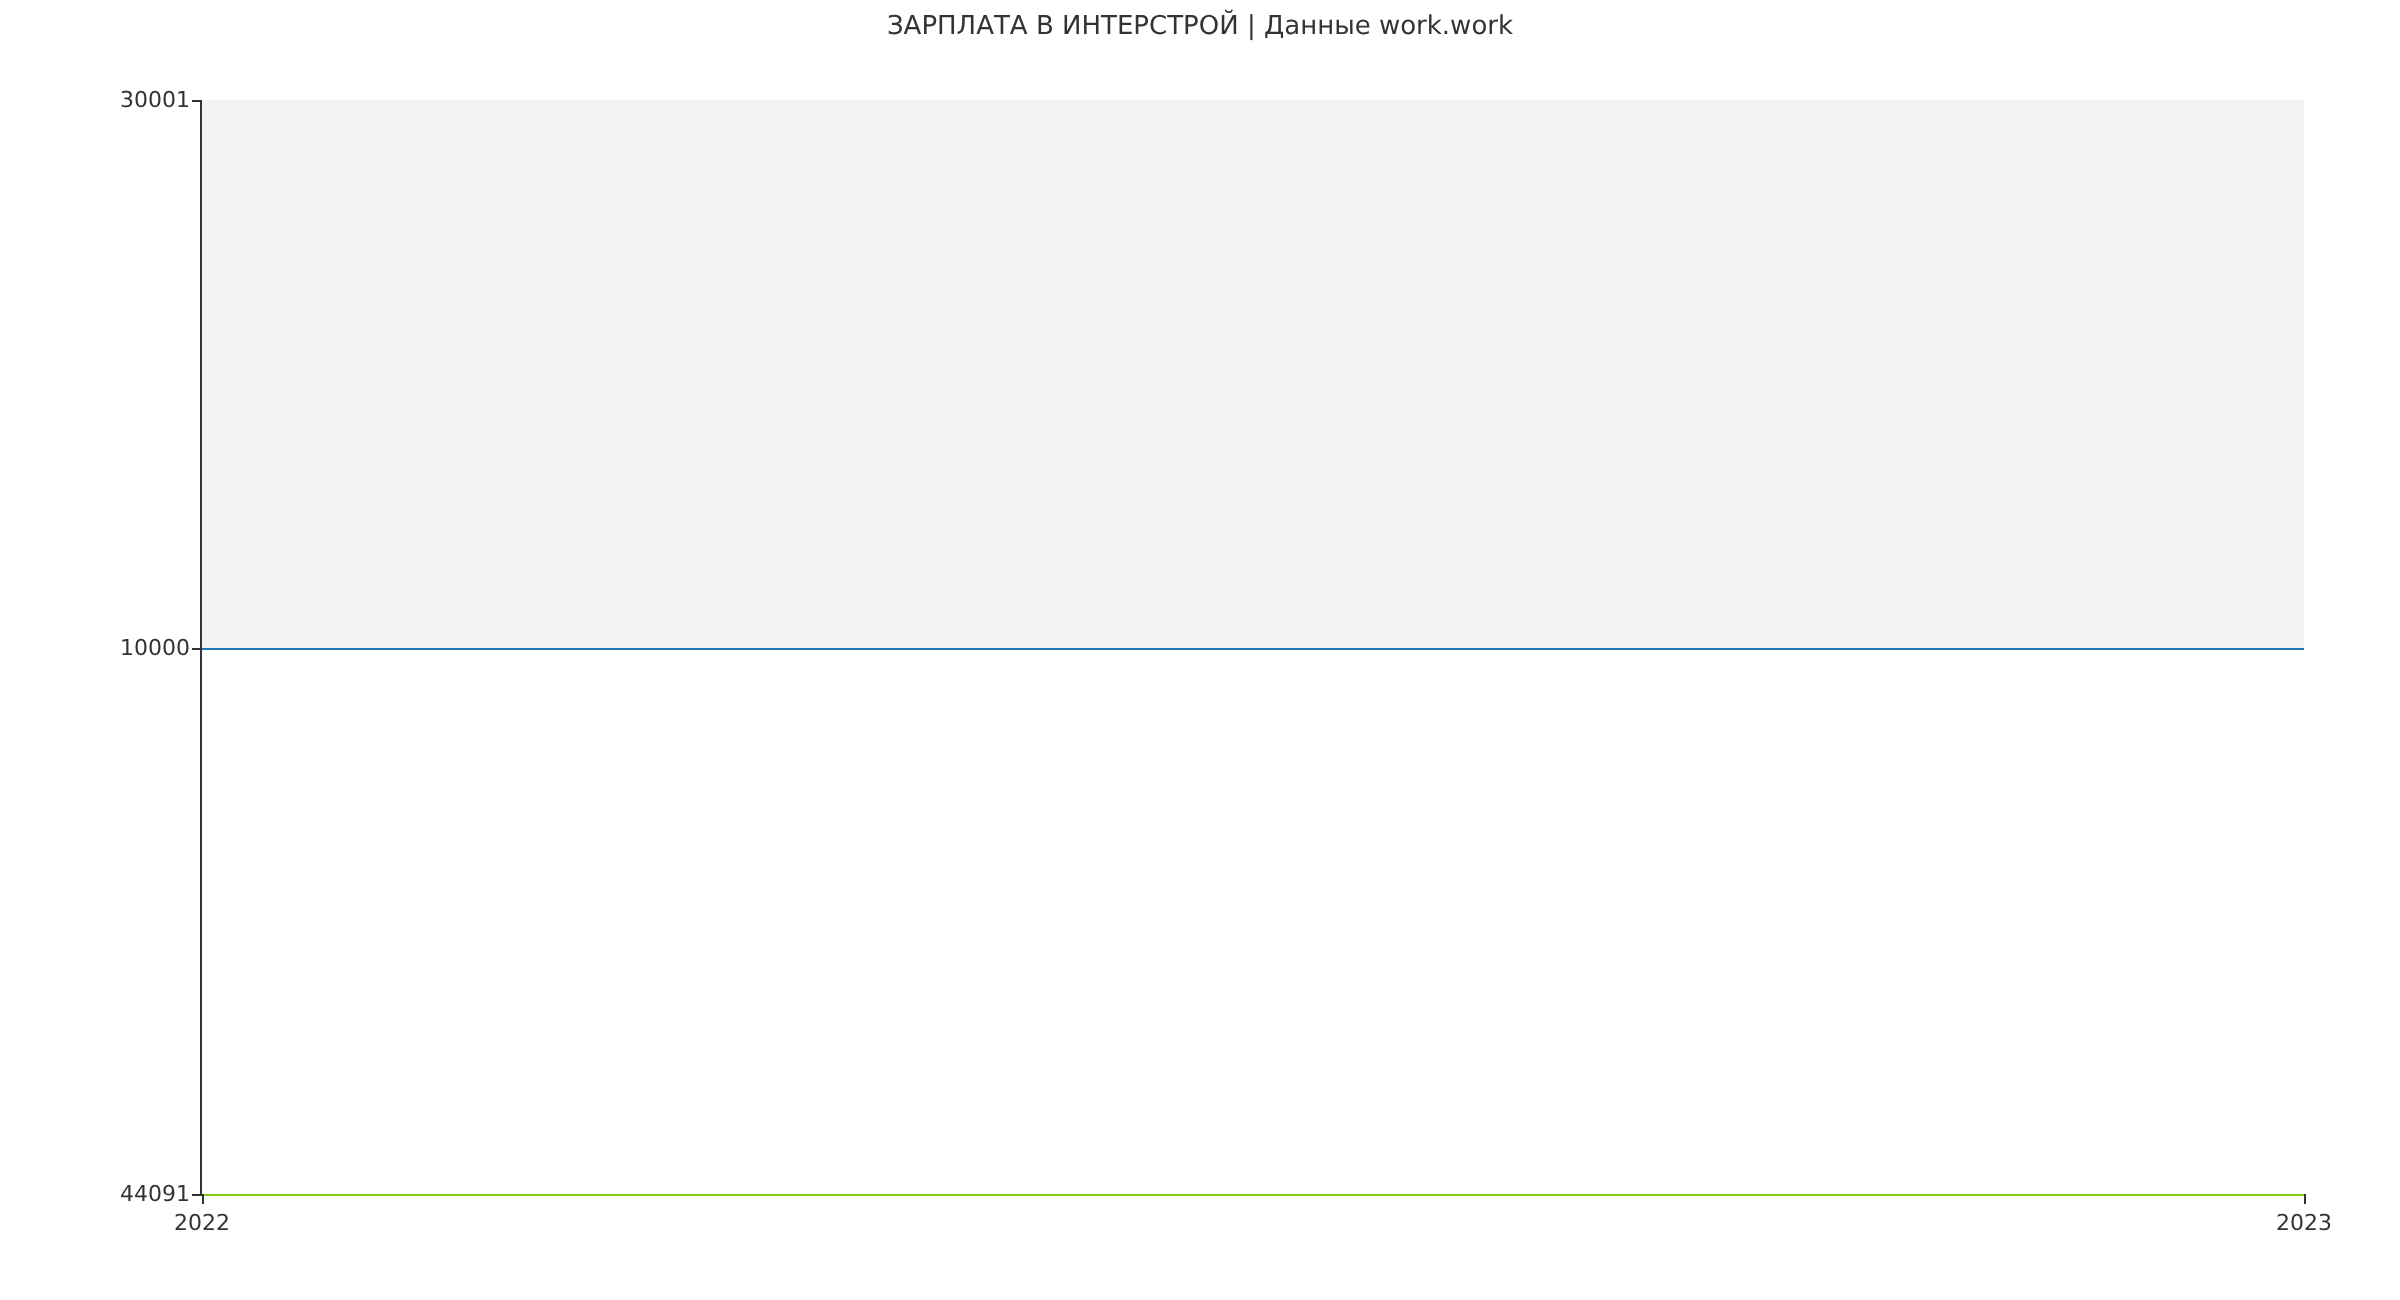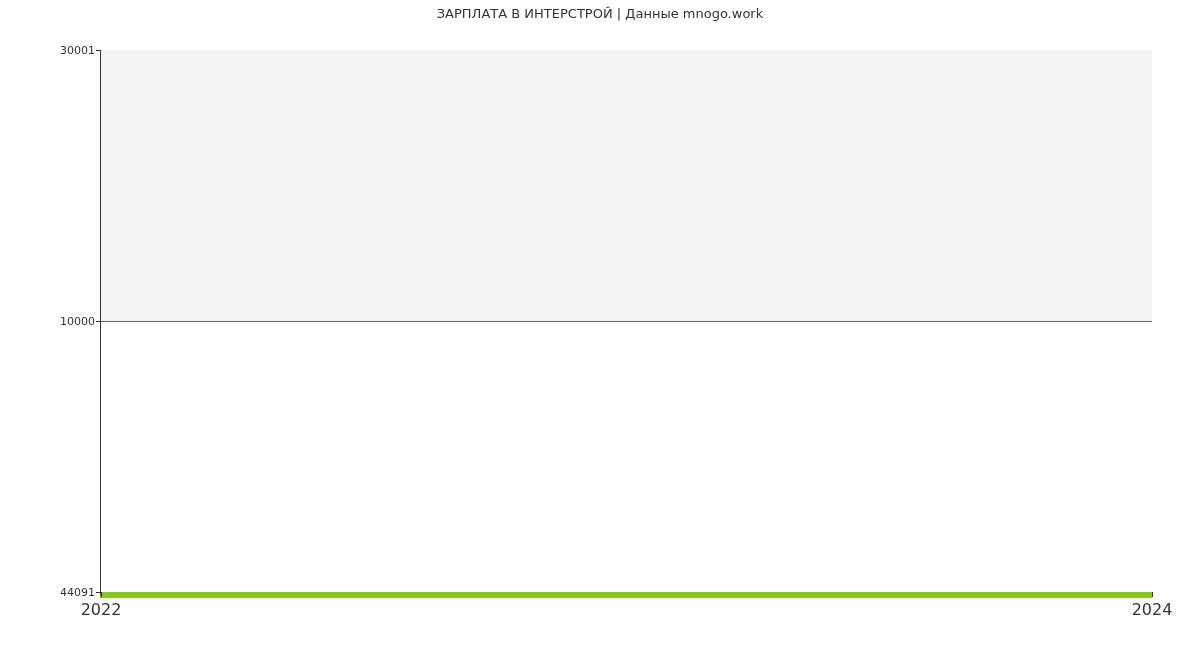--- a/index.html
+++ b/index.html
@@ -25,21 +25,21 @@
     font-size: 13px;
     color: #333;
   }
   .plot-area {
     position: absolute;
     left: 100px;
     top: 50px;
     width: 1052px;
     height: 548px;
     border-left: 1px solid #333;
-    border-bottom: 6px solid #84cc16;
+    border-bottom: 1px solid #84cc16;
     box-sizing: border-box;
   }
   .fill-top {
     position: absolute;
     left: 0;
     top: 0;
     width: 100%;
     height: 50%;
     background: #f3f3f3;
   }
@@ -68,21 +68,21 @@
     width: 5px;
     height: 0;
     border-top: 1px solid #333;
   }
   .y-tick-mark.tick-top    { top: 0%; }
   .y-tick-mark.tick-mid    { top: 50%; }
   .y-tick-mark.tick-bottom { top: 100%; }
   .x-tick {
     position: absolute;
     top: calc(100% + 8px);
-    font-size: 16px;
+    font-size: 11px;
     color: #333;
     transform: translateX(-50%);
     white-space: nowrap;
   }
   .x-tick.tick-left  { left: 0%; }
   .x-tick.tick-right { left: 100%; }
   .x-tick-mark {
     position: absolute;
     top: 100%;
     height: 5px;
@@ -90,35 +90,35 @@
     border-left: 1px solid #333;
   }
   .x-tick-mark.tick-left  { left: 0%; }
   .x-tick-mark.tick-right { left: 100%; }
 </style>
 </head>
 <body>
 
 <div class="chart-wrap">
 
-  <div class="title">ЗАРПЛАТА В ИНТЕРСТРОЙ | Данные mnogo.work</div>
+  <div class="title">ЗАРПЛАТА В ИНТЕРСТРОЙ | Данные work.work</div>
 
   <div class="plot-area">
 
     <div class="fill-top"></div>
     <div class="data-line"></div>
 
     <div class="y-tick-mark tick-top"></div>
     <div class="y-tick-mark tick-mid"></div>
     <div class="y-tick-mark tick-bottom"></div>
 
     <div class="y-tick tick-top">30001</div>
     <div class="y-tick tick-mid">10000</div>
     <div class="y-tick tick-bottom">44091</div>
 
     <div class="x-tick-mark tick-left"></div>
     <div class="x-tick-mark tick-right"></div>
 
     <div class="x-tick tick-left">2022</div>
-    <div class="x-tick tick-right">2024</div>
+    <div class="x-tick tick-right">2023</div>
 
   </div>
 </div>
 
 </body></html>

